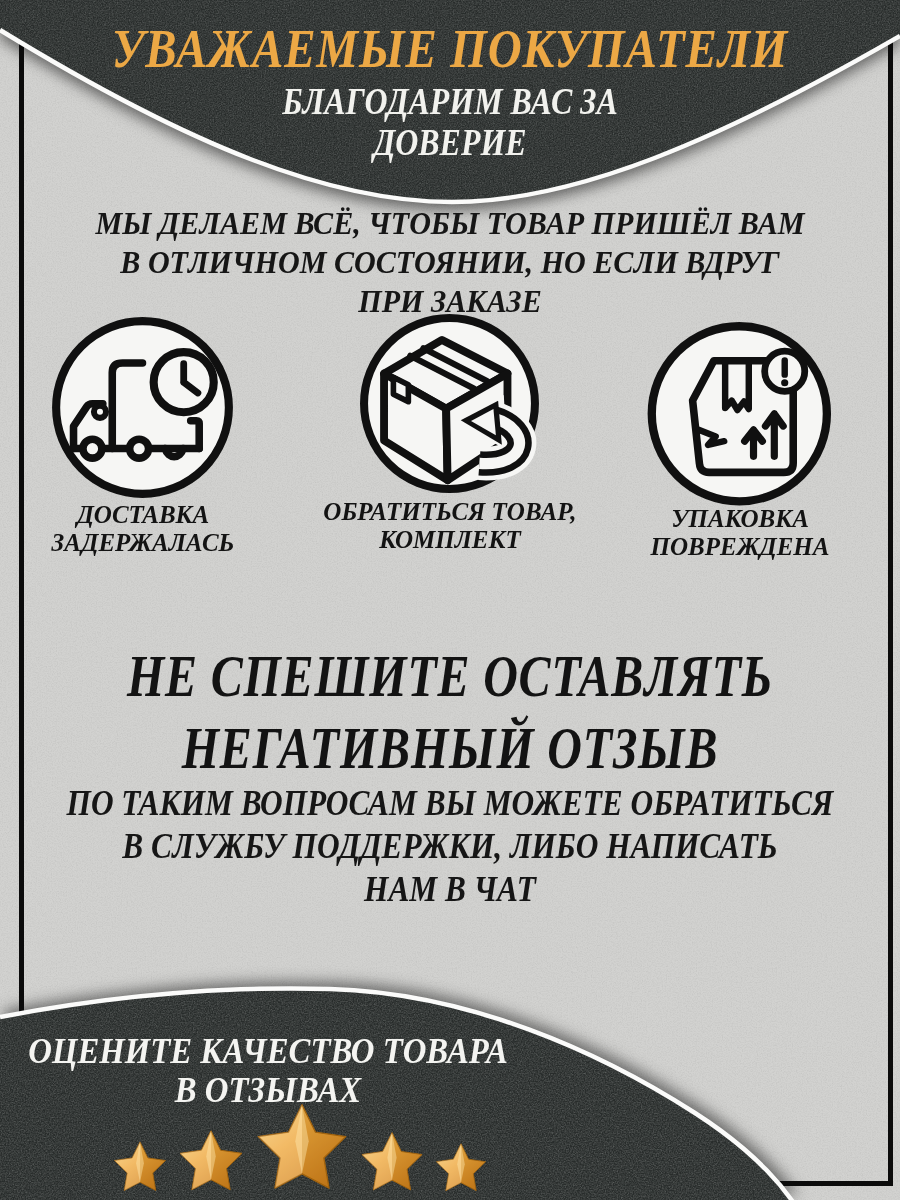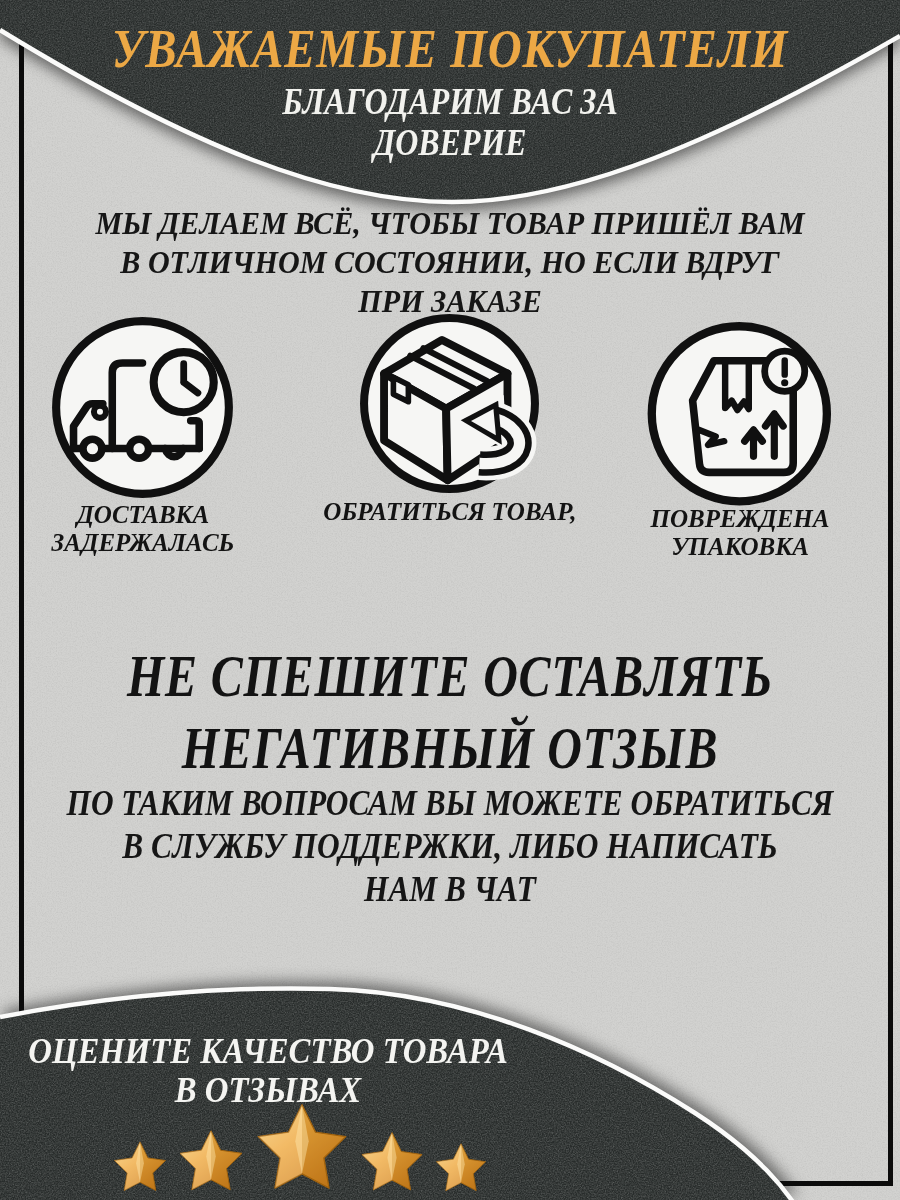--- a/index.html
+++ b/index.html
@@ -124,40 +124,41 @@
       <path d="M74,58 C94,64 92,84 66,82" stroke="#f6f6f4" stroke-width="18" fill="none"></path>
       <polygon points="52,59.5 79,45.5 81,75" fill="#f6f6f4"></polygon>
       <path d="M74,58 C94,64 92,84 66,82" stroke="#101010" stroke-width="13" fill="none"></path>
       <path d="M74,58 C94,64 92,84 66,82" stroke="#f6f6f4" stroke-width="6" fill="none"></path>
       <polygon points="56,59 76,48.5 78,72" fill="#101010"></polygon>
       <polygon points="61.5,59.3 73.5,53 74.8,67" fill="#f6f6f4"></polygon>
     </svg>
   </div>
   <div class="issue-label" style="left:300px;top:498px">
     <div>ОБРАТИТЬСЯ ТОВАР,</div>
+    <div>КОМПЛЕКТ</div>
   </div>
 
   <div class="issue" style="left:641px;top:306px">
     <svg width="208" height="208" viewBox="0 0 110 110">
       <circle cx="52" cy="57" r="46.3" fill="#f6f6f4" stroke="#101010" stroke-width="4.4"></circle>
       <g stroke="#101010" fill="none" stroke-linecap="round" stroke-linejoin="round">
         <path stroke-width="4" d="M38.5,29 H75.5 Q80.5,29 80.5,34 V83 Q80.5,88 75.5,88 H36 Q31.3,88 30.9,83.3 L27.3,50 Z"></path>
         <path stroke-width="3.4" d="M44.5,29 V54 L48,50 L51,55 L54.5,50.5 L57,54.5 V29"></path>
         <path stroke-width="3.4" d="M30.5,65.5 L39.5,69 L35.5,73.5 L44,71.5"></path>
         <path stroke-width="3.8" d="M59.5,79.5 V67 M54.8,71.5 L59.5,65.5 L64.2,71.5"></path>
         <path stroke-width="3.8" d="M70.5,79.5 V58.5 M65.8,63.5 L70.5,57 L75.2,63.5"></path>
       </g>
       <circle cx="76" cy="34.5" r="10.6" fill="#f6f6f4" stroke="#101010" stroke-width="3.6"></circle>
       <path d="M76,28.8 V36.3" stroke="#101010" stroke-width="3.4" stroke-linecap="round"></path>
       <circle cx="76" cy="40.6" r="1.9" fill="#101010"></circle>
     </svg>
   </div>
   <div class="issue-label" style="left:590px;top:505px">
+    <div>УПАКОВКА</div>
     <div>ПОВРЕЖДЕНА</div>
-    <div>УПАКОВКА</div>
   </div>
 
   <div class="txt warning">
     <div>НЕ СПЕШИТЕ ОСТАВЛЯТЬ</div>
     <div>НЕГАТИВНЫЙ ОТЗЫВ</div>
   </div>
 
   <div class="txt support">
     <div>ПО ТАКИМ ВОПРОСАМ ВЫ МОЖЕТЕ ОБРАТИТЬСЯ</div>
     <div>В СЛУЖБУ ПОДДЕРЖКИ, ЛИБО НАПИСАТЬ</div>

